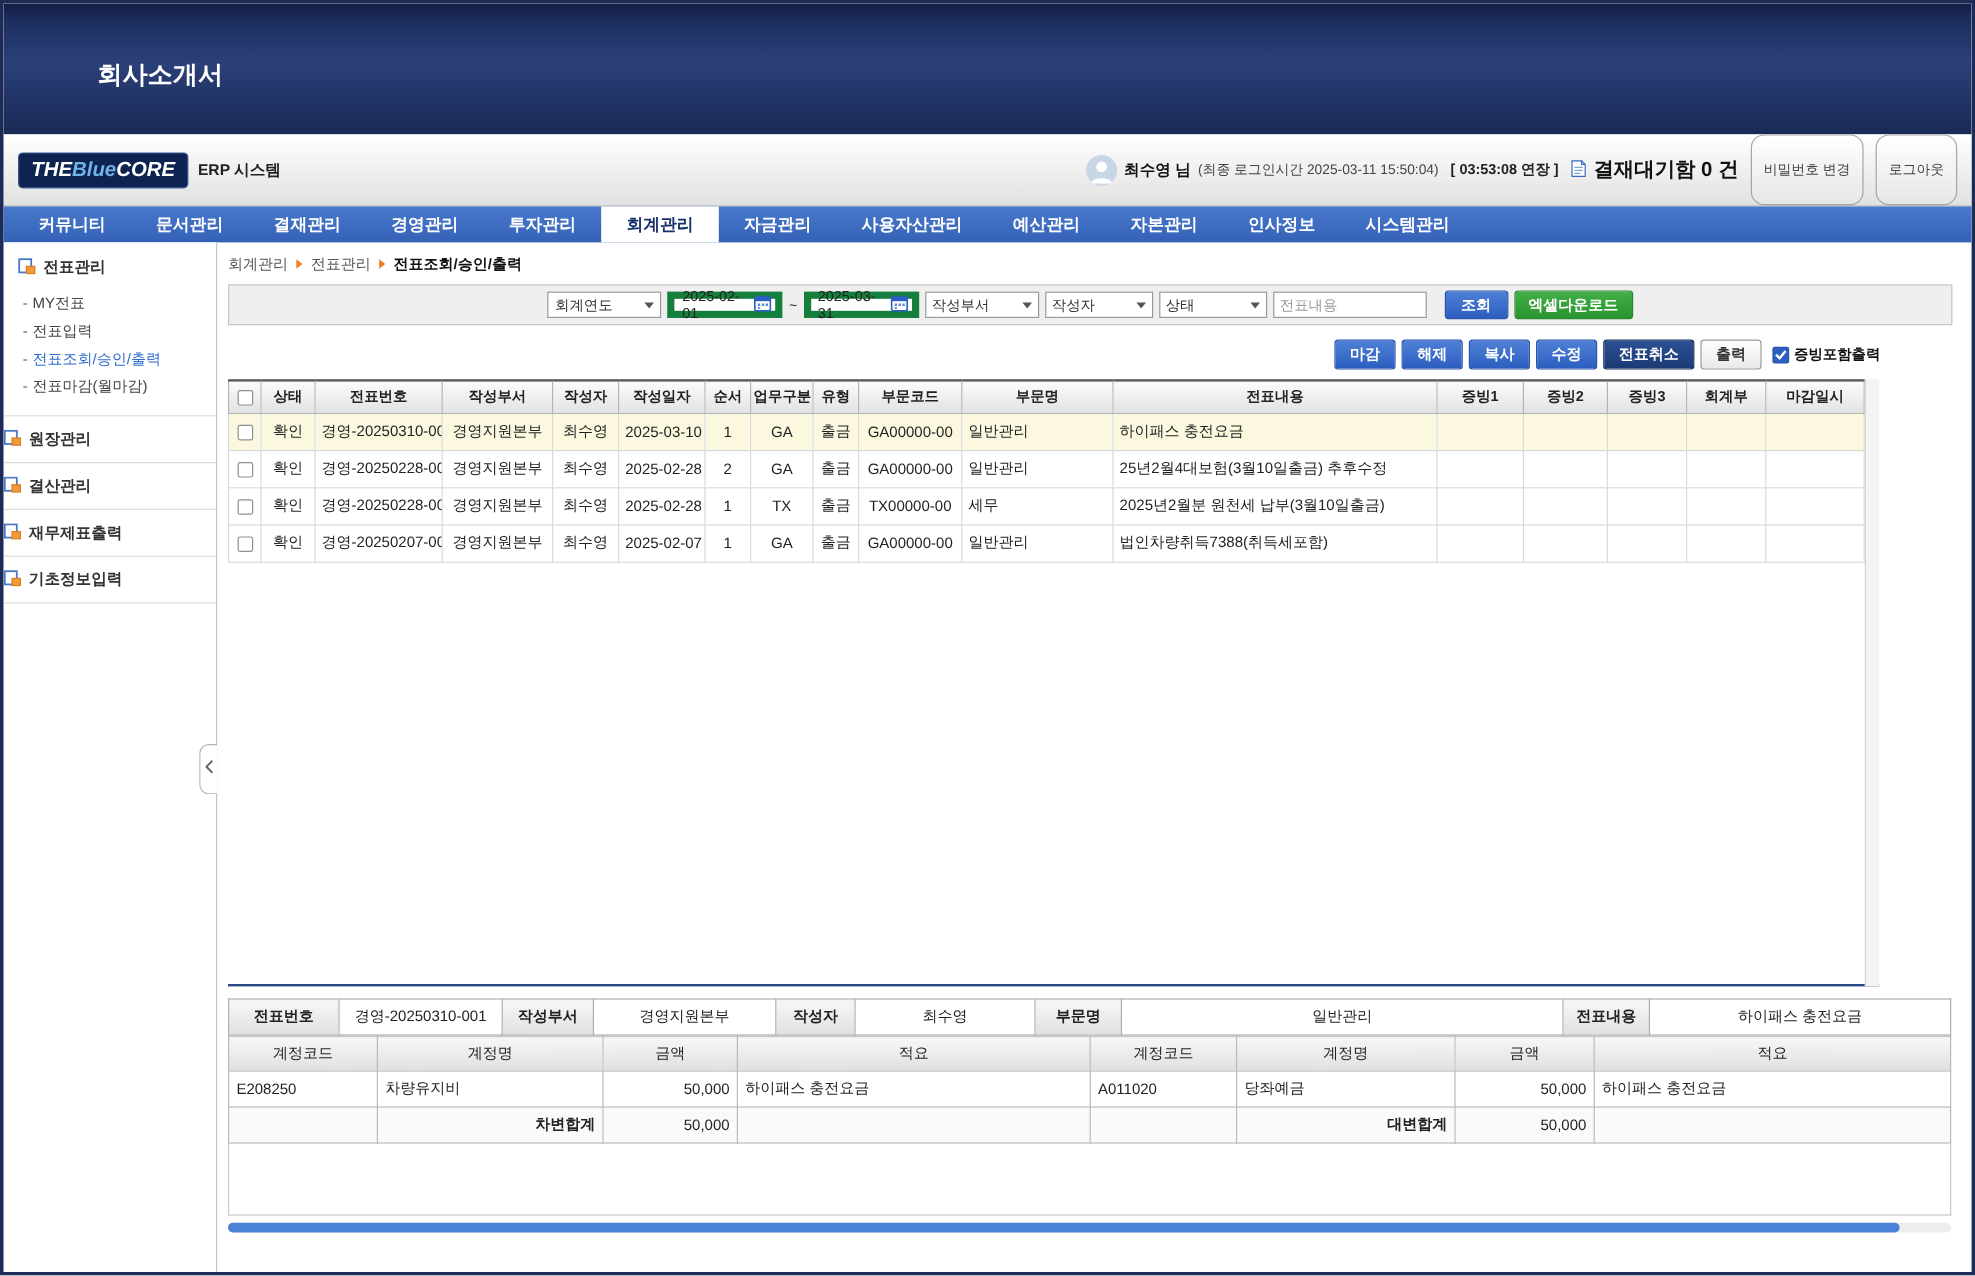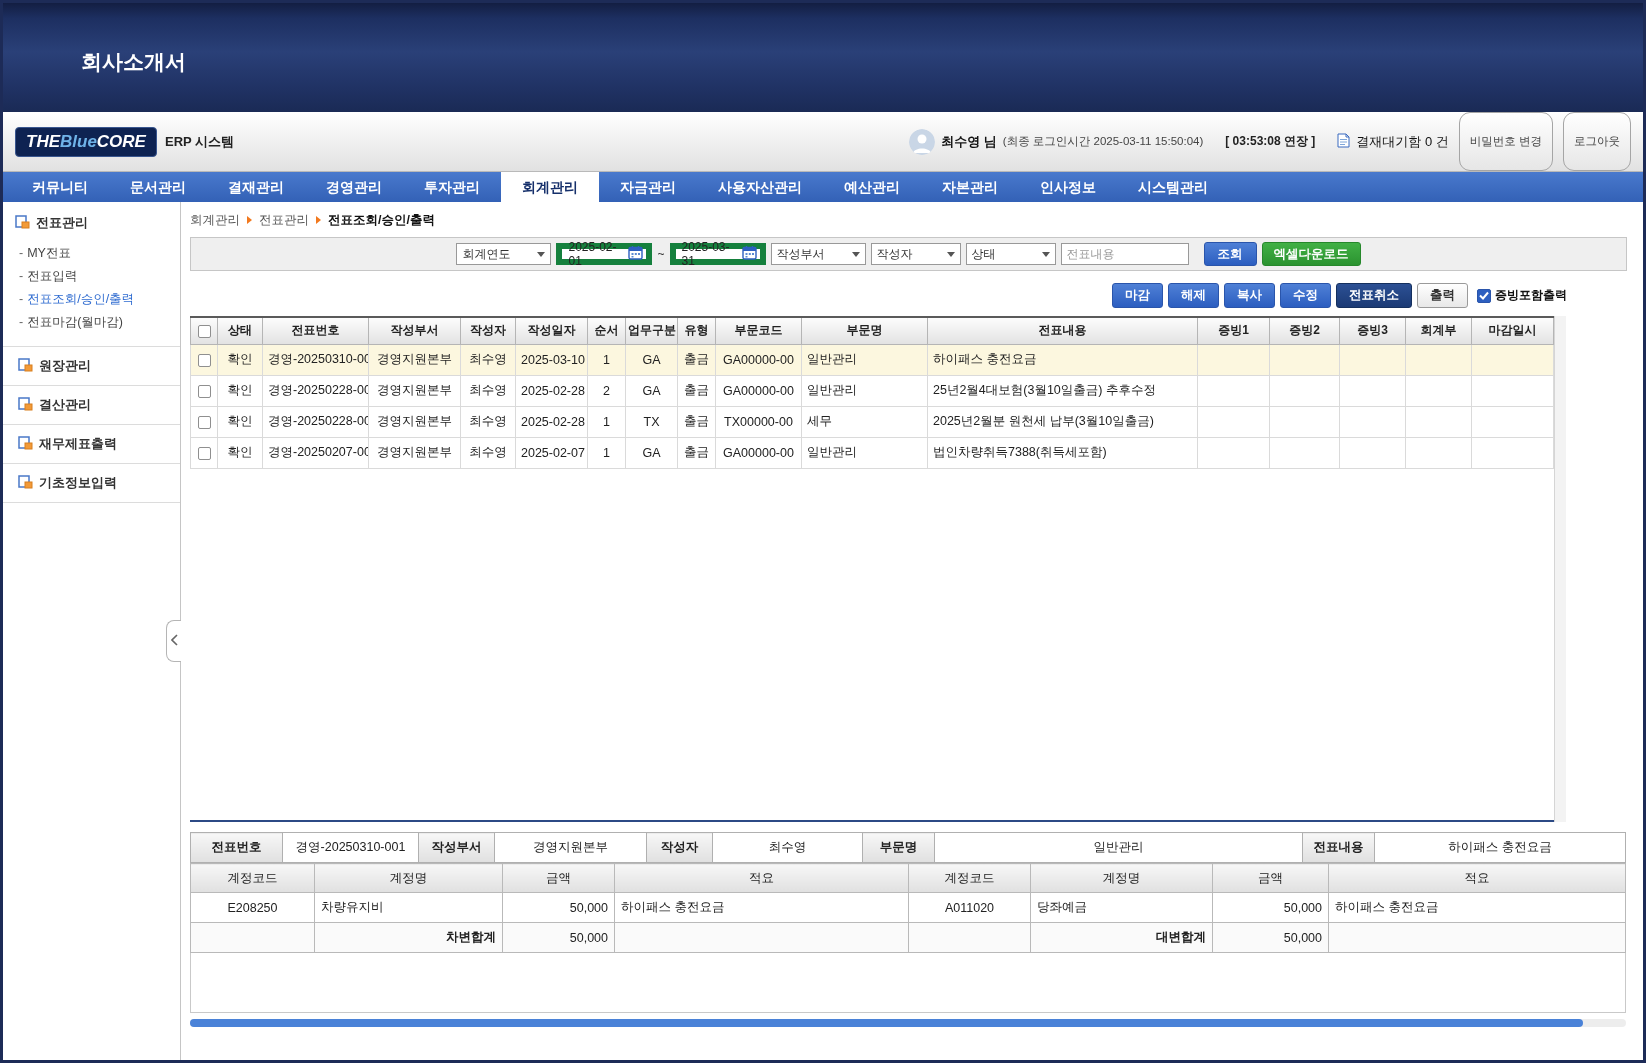--- a/index.html
+++ b/index.html
@@ -15,38 +15,38 @@
 
   
   .topbar{flex:0 0 44px;background:linear-gradient(#ffffff,#e1e1e1);border-bottom:1px solid #b9b9b9;display:flex;align-items:center;padding:0 12px}
   .logo{background:#0e2352;border:1px solid #39568f;border-radius:4px;color:#fff;font-style:italic;font-weight:bold;font-size:17px;padding:4px 10px;white-space:nowrap}
   .lg2{color:#6fb3e8}
   .logo-suffix{font-size:13px;font-weight:bold;color:#222;margin-left:8px}
   .topbar-right{margin-left:auto;display:flex;align-items:center;gap:6px;font-size:12px;color:#333;white-space:nowrap}
   .avatar{width:26px;height:26px;border-radius:50%;overflow:hidden;display:inline-flex}
   .uname{font-weight:bold;font-size:13px;color:#111}
   .ulogin{font-size:11.5px;color:#444}
-  .usession{font-size:12px;color:#222;font-weight:bold;margin:0 16px}
-  .uapproval{font-size:13px;font-weight:normal;color:#111;cursor:pointer}
+  .usession{font-size:12px;color:#222;font-weight:bold;margin:0 4px}
+  .uapproval{font-size:17px;font-weight:bold;color:#111;cursor:pointer}
   .pill{border:1px solid #a5a5a5;border-radius:11px;background:linear-gradient(#fff,#e6e6e6);font-size:11.5px;color:#444;padding:21px 10px;font-family:inherit;cursor:pointer;margin-left:4px}
 
   
   .nav{flex:0 0 30px;background:linear-gradient(#4979cd,#3361b6);display:flex;padding-left:8px}
   .nav-item{line-height:30px;padding:0 21px;font-size:14px;font-weight:bold;color:#fff;cursor:pointer;white-space:nowrap}
   .nav-item.active{background:#fff;color:#16306b}
 
   
   .layout{flex:1;display:flex;min-height:0}
   .sidebar{flex:0 0 178px;border-right:1px solid #c5c5c5;background:#fff;position:relative}
   .side-block{padding:12px 8px 12px 12px;border-bottom:1px solid #dcdcdc}
   .side-head{display:flex;align-items:center;gap:6px;font-size:13px;font-weight:bold;color:#333;margin-bottom:10px;cursor:pointer}
   .side-sub{font-size:12.5px;color:#444;line-height:23px;padding-left:4px;cursor:pointer;white-space:nowrap}
   .side-sub .dash{margin-right:4px;color:#666}
   .side-sub.active{color:#2e6bd0}
-  .side-row{display:flex;align-items:center;gap:6px;height:39px;padding-left:15px;border-bottom:1px solid #dcdcdc;font-size:13px;font-weight:bold;color:#333;cursor:pointer}
+  .side-row{display:flex;align-items:center;gap:6px;height:39px;padding-left:0;border-bottom:1px solid #dcdcdc;font-size:13px;font-weight:bold;color:#333;cursor:pointer}
   .collapse-tab{position:absolute;right:-1px;top:418px;width:15px;height:42px;border:1px solid #b5b5b5;border-right:none;border-radius:8px 0 0 8px;background:#fff;display:flex;align-items:center;justify-content:center;cursor:pointer}
 
   
   .main{flex:1;padding:0 16px 0 9px;min-width:0}
   .breadcrumb{margin-top:9px;display:flex;align-items:center;gap:7px;font-size:12.5px;color:#555;height:18px}
   .crumb{cursor:pointer}
   .crumb.last{font-weight:bold;color:#111}
   .crumb-sep{width:0;height:0;border-left:5px solid #f2791e;border-top:4px solid transparent;border-bottom:4px solid transparent}
 
   .filterbar{margin-top:8px;height:34px;background:#efefef;border:1px solid #c6c6c6;display:flex;align-items:center;justify-content:center;gap:5px}
@@ -78,21 +78,21 @@
   .vscroll{width:13px;height:506px;background:#f3f3f3;border-left:1px solid #d5d5d5}
 
   
   .detail-head{margin-top:10px;width:1436px;border-collapse:collapse;table-layout:fixed}
   .detail-head td{height:30px;border:1px solid #b0b0b0;font-size:12.5px;text-align:center;padding:0 4px;background:#fff;color:#222;white-space:nowrap;overflow:hidden}
   .detail-head td.lbl{background:linear-gradient(#f7f7f7,#e0e0e0);font-weight:bold}
   .dc-table{width:1436px;border-collapse:collapse;table-layout:fixed}
   .dc-table th,.dc-table td{border:1px solid #b9b9b9;font-size:12.5px;height:29px;padding:0 6px;white-space:nowrap;overflow:hidden;color:#222}
   .dc-title{background:#f2f2f2;font-weight:bold;text-align:center}
   .dc-head{background:linear-gradient(#f7f7f7,#e0e0e0);font-weight:normal;text-align:center}
-  .dc-table td{background:#fff;text-align:center;height:30px}
+  .dc-table td{background:#fff;text-align:left;height:30px}
   .dc-table td.l{text-align:left}
   .dc-table td.r{text-align:right}
   .dc-total td{background:#fafafa}
   .dc-total td.tl{font-weight:bold;text-align:right}
   .detail-empty{width:1436px;height:60px;border:1px solid #c9c9c9;border-top:none}
   .hscroll{margin-top:6px;width:1436px;height:8px;background:#ededed;border-radius:4px;position:relative}
   .hthumb{position:absolute;left:0;top:0;height:8px;width:97%;background:#4a82d8;border-radius:4px;cursor:pointer}
 </style>
 </head>
 <body>

